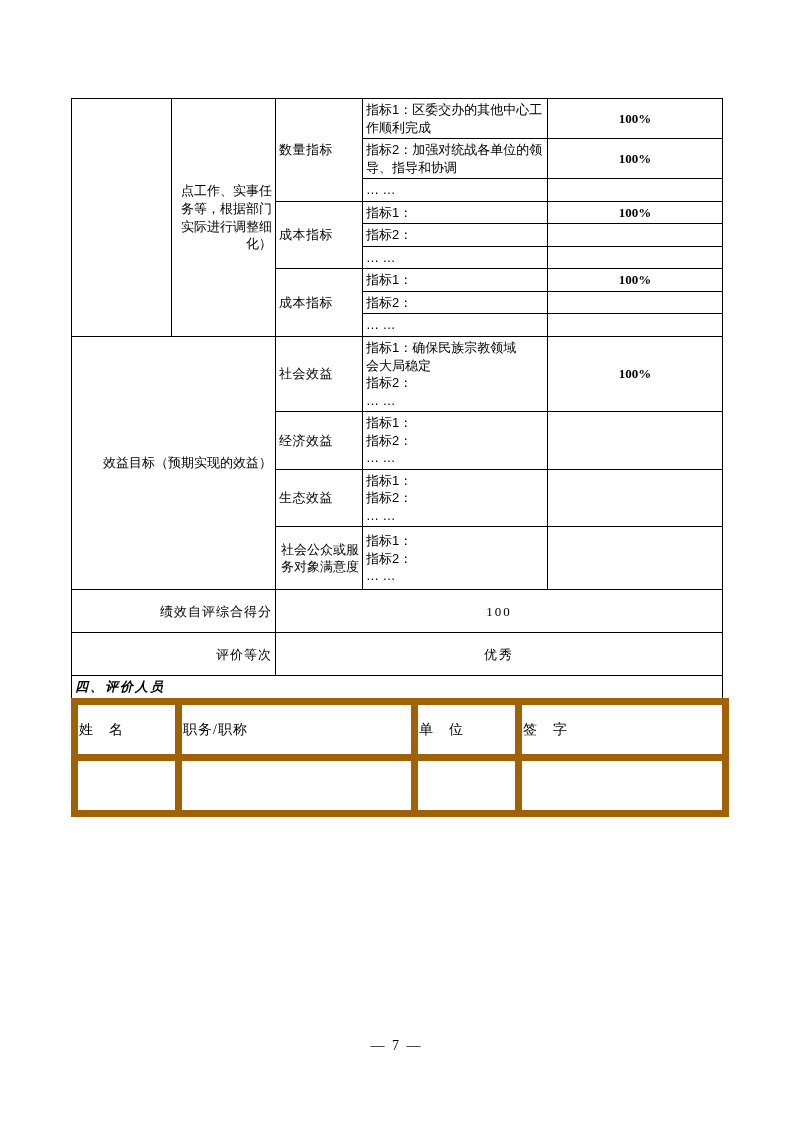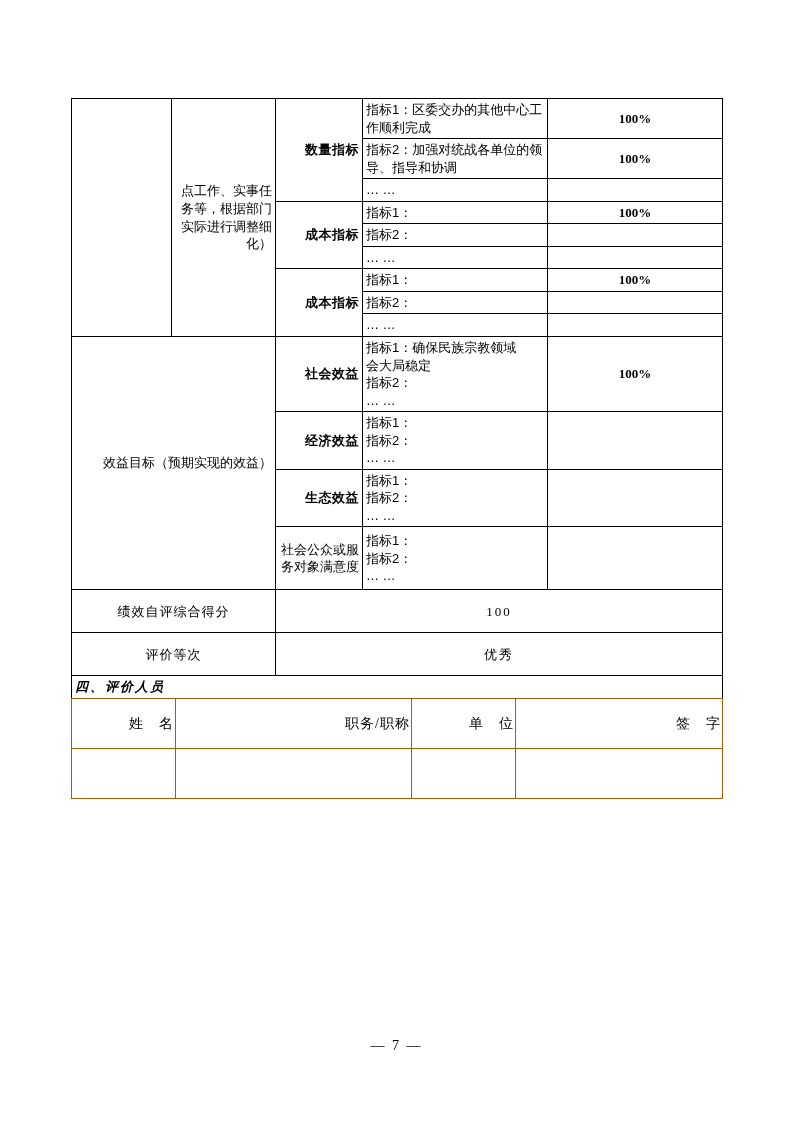--- a/index.html
+++ b/index.html
@@ -47,32 +47,31 @@
   }
   .indic div { white-space: normal; }
   .pct {
     font-weight: bold;
     font-size: 13px;
     text-align: center;
     font-family: "Liberation Serif", serif;
     margin-top: 16px;
   }
   .label-cell {
-    text-align: right;
+    text-align: left;
     font-size: 14px;
     letter-spacing: 0.5px;
-    font-weight: bold;
   }
   .wrap-label {
     text-align: right;
     font-size: 14px;
     line-height: 1.55;
   }
   .score-label {
-    text-align: center;
+    text-align: right;
     font-size: 14px;
     letter-spacing: 1px;
   }
   .score-value {
     text-align: center;
     font-size: 14px;
     letter-spacing: 2px;
   }
   .section-title {
     text-align: left;
@@ -82,22 +81,22 @@
     padding: 9px 0;
     font-family: "Liberation Serif", serif;
     font-style: italic;
   }
   table.people {
     border-collapse: collapse;
     table-layout: fixed;
     width: 651px;
   }
   table.people td {
-    border: 1px solid #a16207;
-    text-align: right;
+    border: 7px solid #a16207;
+    text-align: left;
     font-size: 14px;
     height: 47px;
     letter-spacing: 1px;
   }
   .hdr { letter-spacing: 3px; }
   .footer {
     position: absolute;
     left: 0;
     top: 1038px;
     width: 793px;

